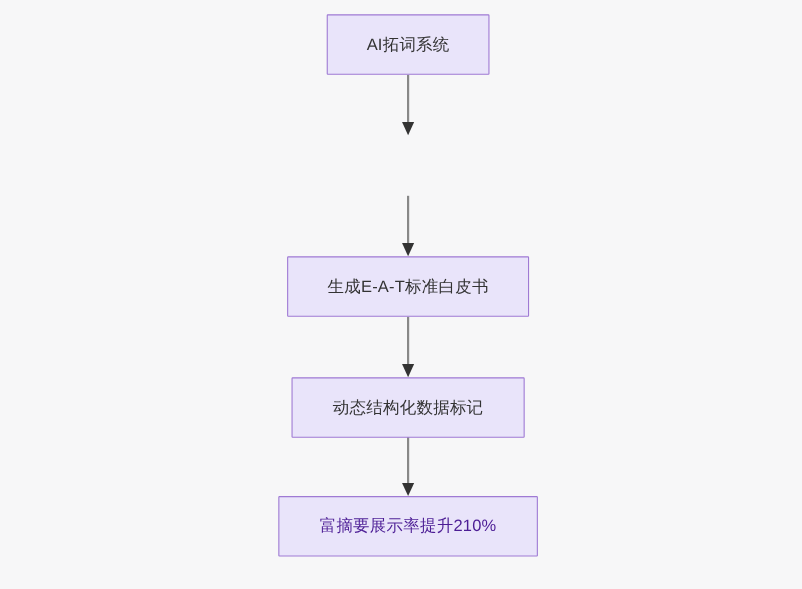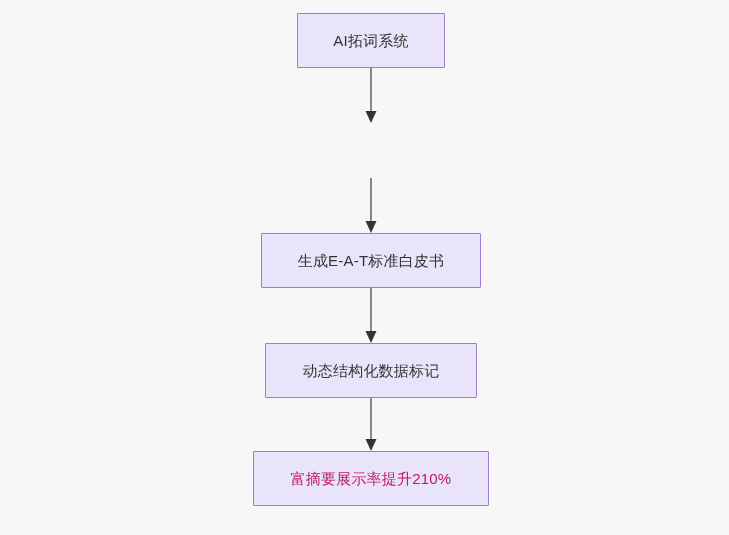--- a/index.html
+++ b/index.html
@@ -84,16 +84,16 @@
 
   <div class="node" id="node-2" style="left: 261px; top: 233px; width: 220px; height: 55px; background: rgb(233, 228, 250); border-color: rgb(159, 122, 212);">
     <span class="node-label" style="color: rgb(51, 51, 51);">生成E-A-T标准白皮书</span>
   </div>
 
   <div class="node" id="node-3" style="left: 265px; top: 343px; width: 212px; height: 55px; background: rgb(233, 228, 250); border-color: rgb(159, 122, 212);">
     <span class="node-label" style="color: rgb(51, 51, 51);">动态结构化数据标记</span>
   </div>
 
   <div class="node" id="node-4" style="left: 253px; top: 451px; width: 236px; height: 55px; background: rgb(233, 228, 250); border-color: rgb(159, 122, 212);">
-    <span class="node-label" style="color: #be185d;">富摘要展示率提升210%</span>
+    <span class="node-label" style="color: #4c1d95;">富摘要展示率提升210%</span>
   </div>
 
 </div>
 
 </body></html>

